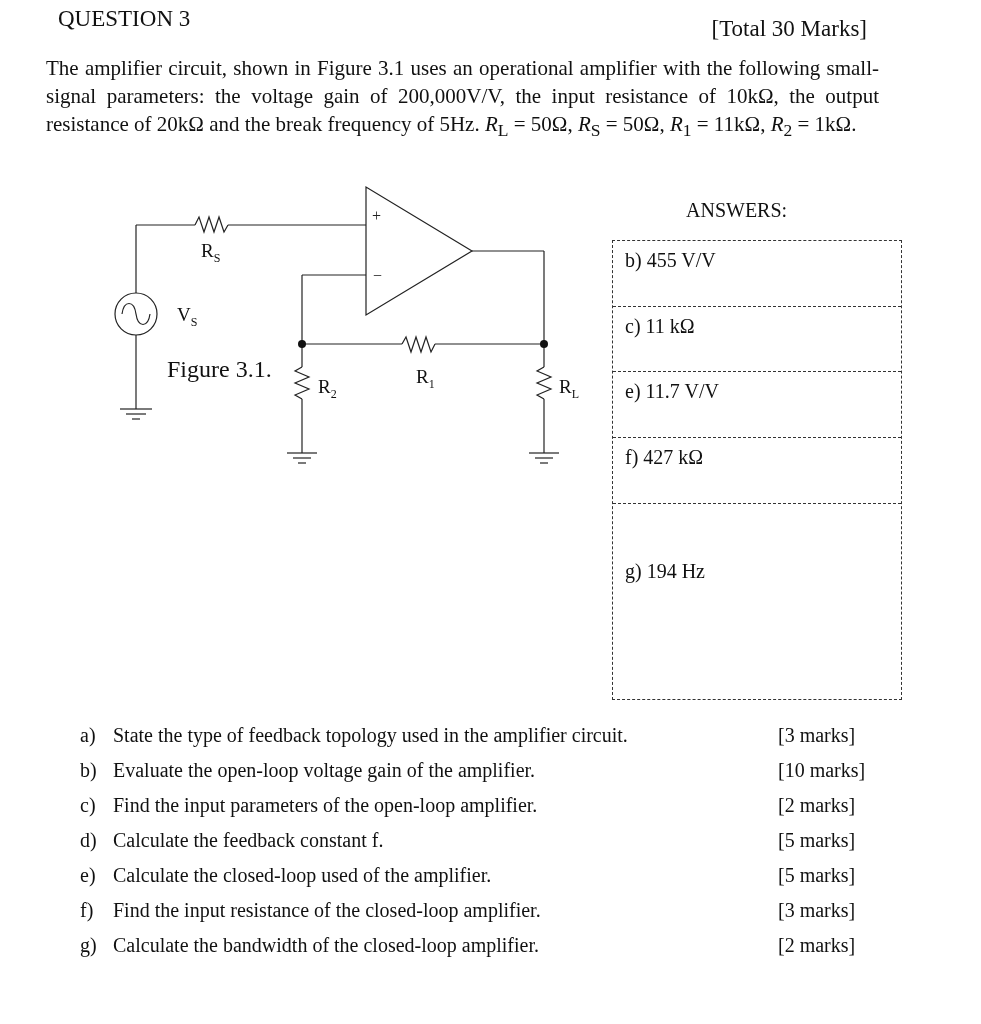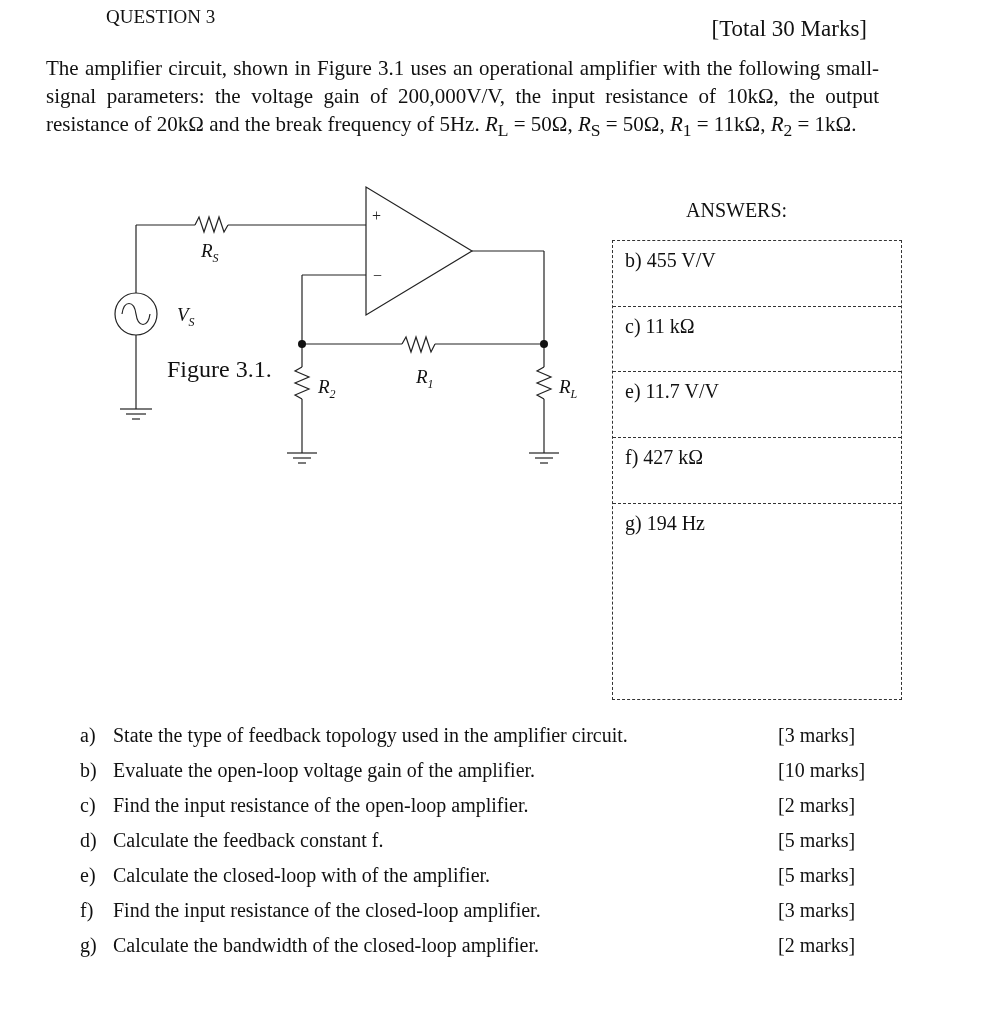--- a/index.html
+++ b/index.html
@@ -1,31 +1,31 @@
 <!DOCTYPE html>
 <html><head>
 <meta charset="utf-8">
 <style>
   html, body { margin:0; padding:0; background:#ffffff; }
   body { width:981px; height:1024px; position:relative; overflow:hidden;
          font-family:"Liberation Serif", "DejaVu Serif", serif; color:#111; }
   .abs { position:absolute; }
-  .q-title { left:58px; top:6px; font-size:19px;margin-left:48px; }
+  .q-title { left:58px; top:6px; font-size:23px; }
   .q-total { right:114px; top:6px; font-size:23px;margin-top:10px; }
   .intro { left:46px; top:54px; width:833px; font-size:21px; line-height:28px; text-align:justify; }
   .intro i { font-style:italic; }
   .circuit { left:100px; top:180px; }
   .fig-caption { left:167px; top:356px; font-size:24px; }
-  .lbl { font-style:italic; font-size:19px; }
+  .lbl { font-size:19px; }
   .answers-title { left:686px; top:199px; font-size:20px; font-weight:normal; }
   .answers-box { left:612px; top:240px; width:290px; height:460px;
                  border:1px dashed #333; box-sizing:border-box; }
   .ans-cell { height:65.7px; border-bottom:1px dashed #333; box-sizing:border-box;
               padding:8px 0 0 12px; font-size:20px; }
-  .ans-cell:last-child { border-bottom:none; }
+  .ans-cell:last-child { border-bottom:none;margin-top:48px; }
   .parts { left:80px; top:718px; width:800px; }
   .part-row { display:flex; height:35px; font-size:20px; align-items:center; }
   .part-letter { width:33px; }
   .part-text { width:665px; }
   .part-marks { flex:1; }
 </style>
 </head>
 <body>
 
 <div class="abs q-title">QUESTION 3</div>
@@ -104,31 +104,31 @@
     <span class="part-text">State the type of feedback topology used in the amplifier circuit.</span>
     <span class="part-marks">[3 marks]</span>
   </div>
   <div class="part-row">
     <span class="part-letter">b)</span>
     <span class="part-text">Evaluate the open-loop voltage gain of the amplifier.</span>
     <span class="part-marks">[10 marks]</span>
   </div>
   <div class="part-row">
     <span class="part-letter">c)</span>
-    <span class="part-text">Find the input resistance of the open-loop amplifier.</span>
+    <span class="part-text">Find the input parameters of the open-loop amplifier.</span>
     <span class="part-marks">[2 marks]</span>
   </div>
   <div class="part-row">
     <span class="part-letter">d)</span>
     <span class="part-text">Calculate the feedback constant f.</span>
     <span class="part-marks">[5 marks]</span>
   </div>
   <div class="part-row">
     <span class="part-letter">e)</span>
-    <span class="part-text">Calculate the closed-loop with of the amplifier.</span>
+    <span class="part-text">Calculate the closed-loop used of the amplifier.</span>
     <span class="part-marks">[5 marks]</span>
   </div>
   <div class="part-row">
     <span class="part-letter">f)</span>
     <span class="part-text">Find the input  resistance of the closed-loop amplifier.</span>
     <span class="part-marks">[3 marks]</span>
   </div>
   <div class="part-row">
     <span class="part-letter">g)</span>
     <span class="part-text">Calculate the bandwidth of the closed-loop amplifier.</span>

